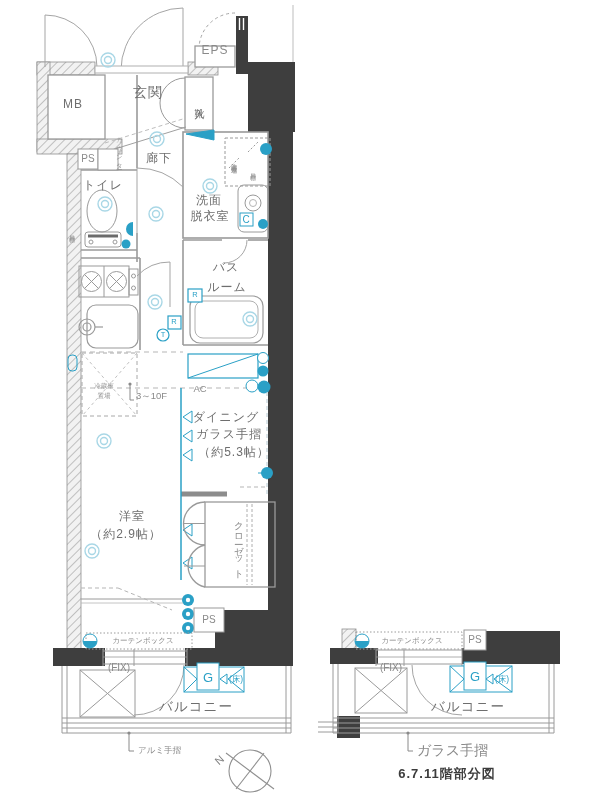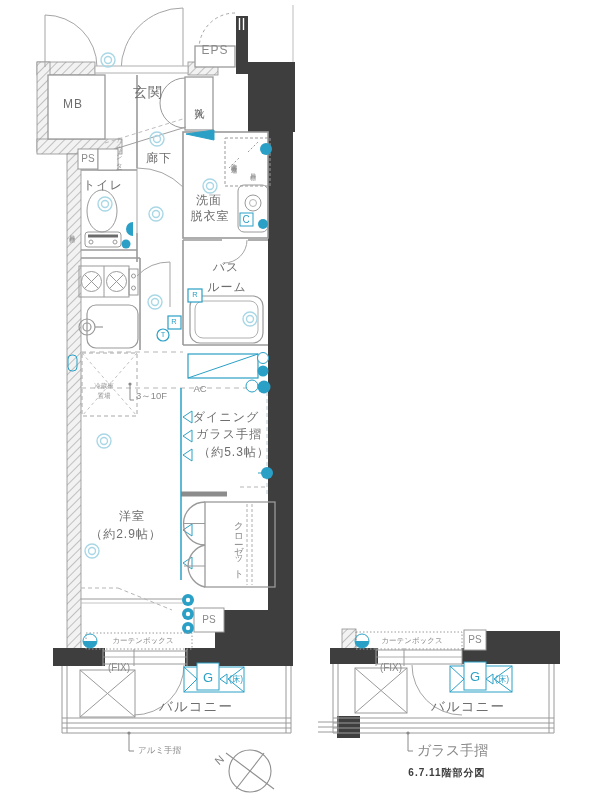--- a/index.html
+++ b/index.html
@@ -9,21 +9,21 @@
   .lb{position:absolute;transform:translate(-50%,-50%);white-space:nowrap;
       color:#6e6e6e;font-size:12px;letter-spacing:1px;line-height:1;}
   .big{font-size:14px;}
   .md{font-size:12px;}
   .sm{font-size:10px;letter-spacing:0;color:#8a8a8a;}
   .xs{font-size:7.5px;letter-spacing:0;color:#8a8a8a;}
   .tiny{font-size:6.5px;letter-spacing:0;color:#8f8f8f;}
   .vert{writing-mode:vertical-rl;text-orientation:upright;letter-spacing:1px;}
   .cyan{color:#2aa0c6;}
   .gmark{font-size:13px;color:#2aa0c6;letter-spacing:0;}
-  .caption{font-size:10px;font-weight:bold;color:#3c3c3c;letter-spacing:1px;}
+  .caption{font-size:13px;font-weight:bold;color:#3c3c3c;letter-spacing:1px;}
   .north{font-size:11px;color:#808080;transform:translate(-50%,-50%) rotate(-42deg);}
   .leftal{transform:translate(0,-50%);}
 </style>
 </head>
 <body>
 
 <div id="stage">
 
 <svg id="plan-svg" width="600" height="800" viewBox="0 0 600 800">
   <defs>

